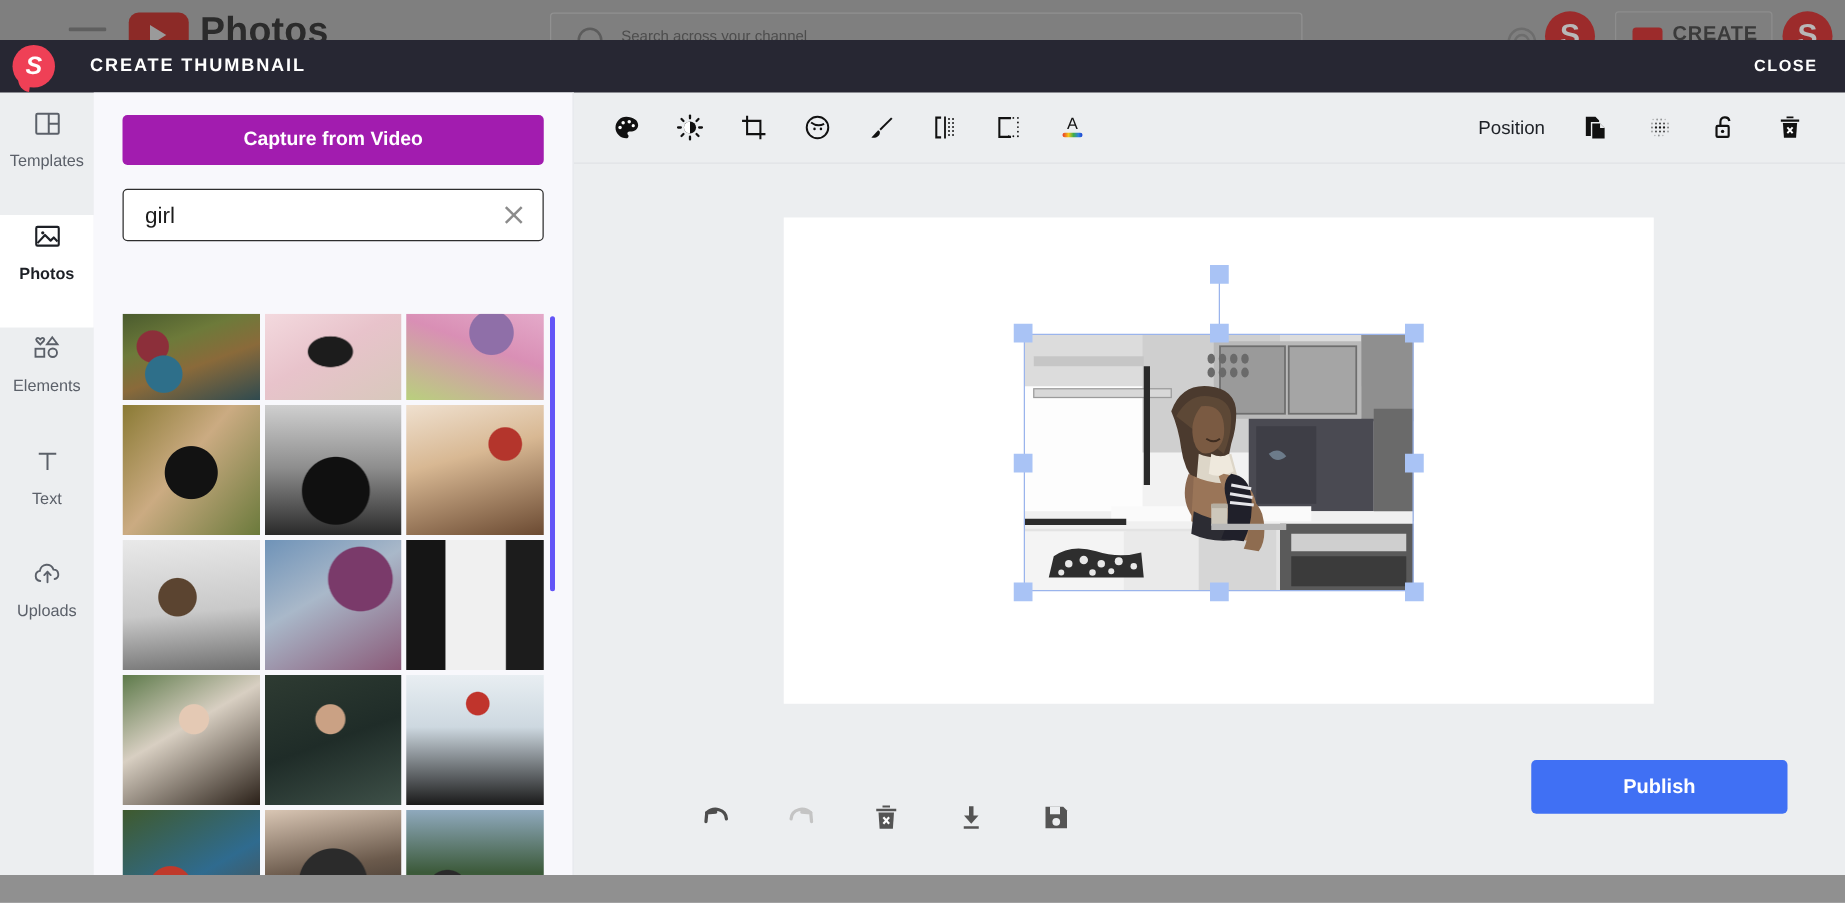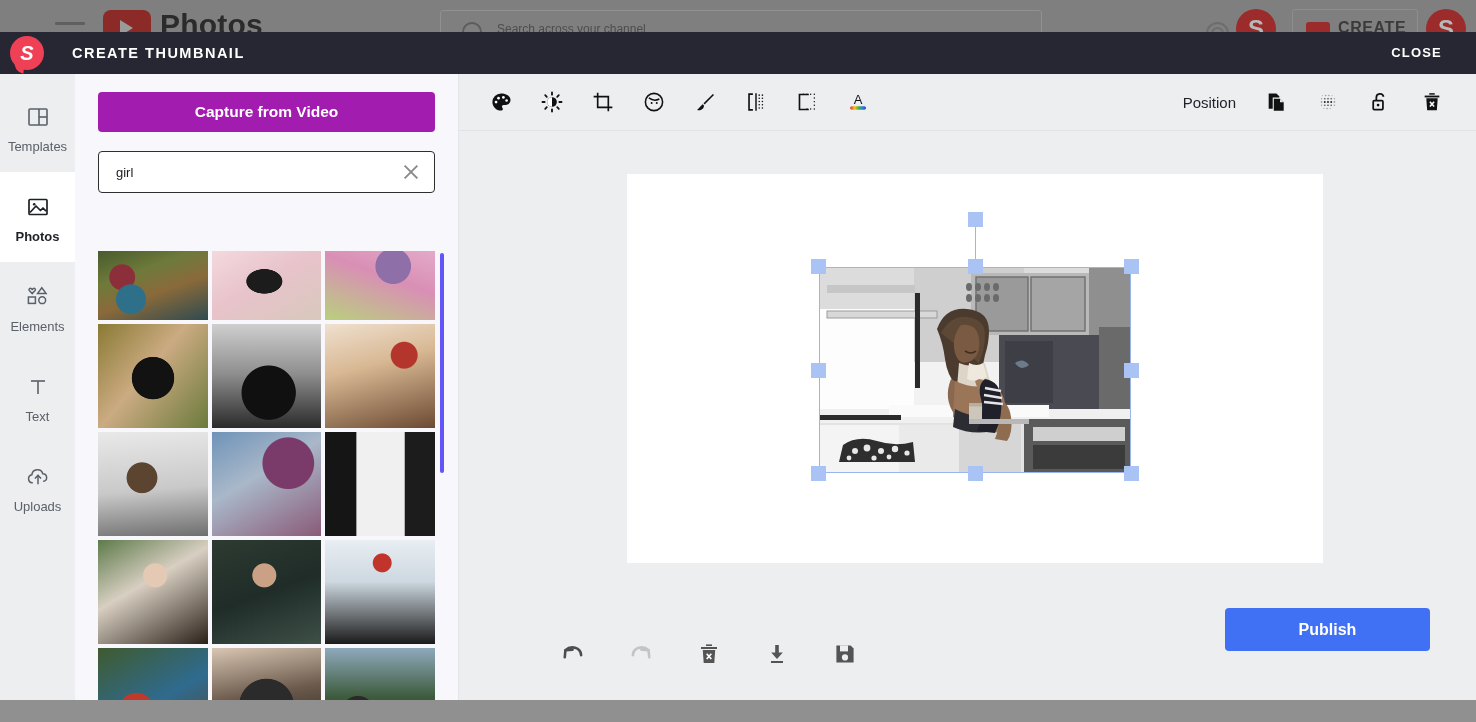--- a/index.html
+++ b/index.html
@@ -26,38 +26,38 @@
   .bg-create-text{position:absolute;left:1338px;top:19px;font-size:16px;font-weight:700;color:#3a3a3a;letter-spacing:.6px;}
   .bg-bottom-strip{position:absolute;left:0;top:700px;width:1476px;height:22px;background:#909090;}
 
   
   #modal{position:absolute;left:0;top:32px;width:1476px;height:668px;background:#ffffff;display:flex;flex-direction:column;}
   .modal-header{height:42px;background:#272733;display:flex;align-items:center;flex:0 0 42px;position:relative;}
   .logo-bubble{position:absolute;left:10px;top:4px;width:34px;height:34px;border-radius:50%;background:#ef4056;}
   .logo-bubble:after{content:"";position:absolute;left:4px;bottom:-3px;width:10px;height:10px;background:#ef4056;border-radius:0 0 0 10px;transform:rotate(8deg);}
   .logo-s{position:absolute;left:10px;top:4px;width:34px;height:34px;line-height:34px;text-align:center;color:#fff;font-size:20px;font-weight:700;font-style:italic;}
   .modal-title{position:absolute;left:72px;top:0;line-height:42px;color:#fff;font-size:14.5px;font-weight:700;letter-spacing:1.5px;}
-  .modal-close{position:absolute;right:34px;top:0;line-height:42px;color:#fff;font-size:13px;font-weight:700;letter-spacing:1.2px;cursor:pointer;}
+  .modal-close{position:absolute;right:22px;top:0;line-height:42px;color:#fff;font-size:13px;font-weight:700;letter-spacing:1.2px;cursor:pointer;}
 
   .modal-body{flex:1;display:flex;min-height:0;background:#eceef0;}
 
   
   .rail{width:75px;background:#eceef0;flex:0 0 75px;padding-top:8px;}
-  .rail-item{height:90px;display:flex;flex-direction:column;align-items:center;justify-content:center;cursor:pointer;color:#5b6069;}
+  .rail-item{height:90px;display:flex;flex-direction:column;align-items:center;cursor:pointer;color:#5b6069;}
   .rail-item.active{background:#ffffff;color:#1d2026;}
   .rail-ico{height:34px;display:flex;align-items:center;justify-content:center;}
   .rail-label{font-size:13px;margin-top:5px;white-space:nowrap;}
   .rail-item.active .rail-label{font-weight:700;color:#1d2026;}
 
   
   .panel{width:383px;flex:0 0 383px;background:#f8f8fc;padding:0 0 0 0;position:relative;border-right:1px solid #e4e6ea;}
   .panel-inner{padding:18px 23px 0 23px;}
   .capture-btn{width:100%;height:40px;background:#a21caf;color:#fff;border:none;border-radius:4px;font-size:15.5px;font-weight:700;cursor:pointer;font-family:inherit;}
   .search-wrap{margin-top:19px;height:40px;border:1.5px solid #2e2e2e;border-radius:4px;background:#fff;display:flex;align-items:center;padding:0 12px 0 15px;}
-  .search-input{flex:1;border:none;outline:none;font-size:13px;color:#1c1c1c;font-family:inherit;background:transparent;}
+  .search-input{flex:1;border:none;outline:none;font-size:18px;color:#1c1c1c;font-family:inherit;background:transparent;}
   .search-clear{width:22px;height:22px;position:relative;cursor:pointer;flex:0 0 22px;}
   .search-clear:before,.search-clear:after{content:"";position:absolute;left:2px;top:10px;width:18px;height:2px;background:#8b8b8b;}
   .search-clear:before{transform:rotate(45deg);}
   .search-clear:after{transform:rotate(-45deg);}
 
   .grid-scroll{position:absolute;left:23px;top:177px;right:10px;bottom:0;overflow:hidden;}
   .grid{display:grid;grid-template-columns:repeat(3,1fr);gap:4px;width:337px;}
   .thumb{height:69px;background:#cfcfcf;background-size:cover;background-position:center;cursor:pointer;}
   .thumb.tall{height:104px;}
   .scrollbar-track{position:absolute;left:440px;top:196px;width:4px;height:305px;}

